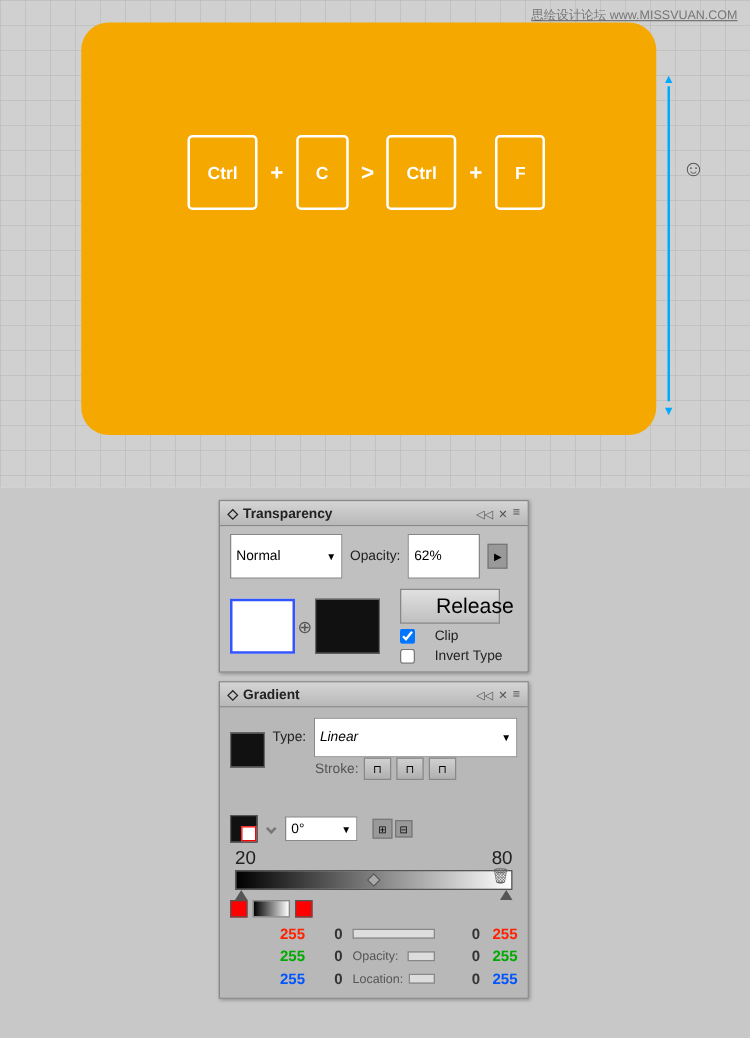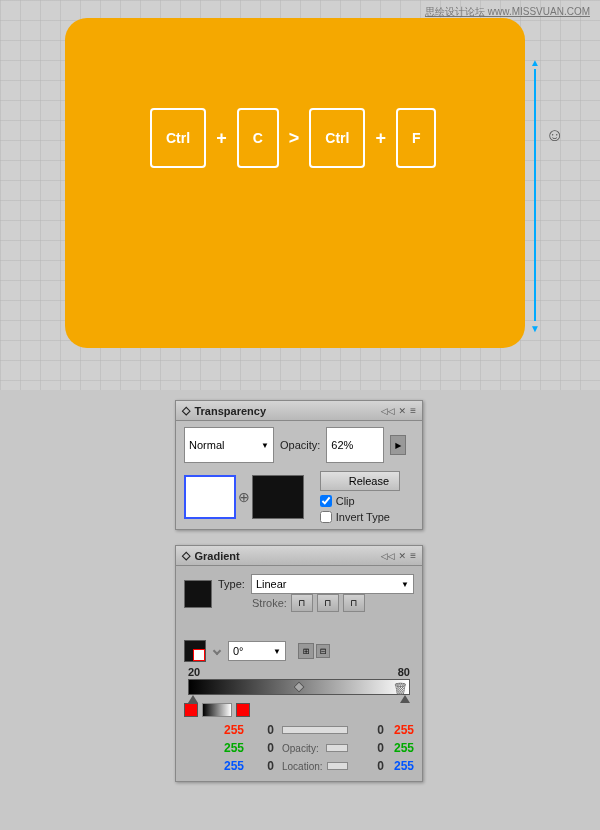--- a/index.html
+++ b/index.html
@@ -258,29 +258,29 @@
       display: flex;
       flex-direction: column;
       gap: 4px;
       margin-left: 8px;
     }
 
     .release-btn {
       background: linear-gradient(to bottom, #e0e0e0, #c0c0c0);
       border: 1px solid #888;
       padding: 3px 28px;
-      font-size: 11px;
+      font-size: 17px;
       cursor: pointer;
       width: 80px;
     }
 
     .checkbox-row {
       display: flex;
       align-items: flex-start;
-      gap: 4px;
+      gap: 16px;
       font-size: 11px;
       color: #222;
     }
 
     
     .gradient-panel {
       top: 155px;
       left: 175px;
       width: 248px;
     }
@@ -321,21 +321,22 @@
     .type-select {
       flex: 1;
       background: white;
       border: 1px solid #888;
       padding: 2px 4px;
       font-size: 11px;
       display: flex;
       align-items: center;
       justify-content: space-between;
       cursor: pointer;
-      height: 20px;
+      height: 32px;
+      font-style: italic;
     }
 
     
     .stroke-row {
       display: flex;
       align-items: center;
       gap: 4px;
       margin-bottom: 4px;
       padding-left: 34px;
     }
@@ -393,23 +394,23 @@
     }
 
     .gradient-bar-labels {
       display: flex;
       justify-content: space-between;
       padding: 0 4px;
       margin-bottom: 1px;
     }
 
     .bar-label {
-      font-size: 11px;
+      font-size: 15px;
       color: #222;
-      font-weight: bold;
+      font-weight: normal;
     }
 
     .grad-bar-actual {
       height: 16px;
       background: linear-gradient(to right, #000000, #ffffff);
       border: 1px solid #555;
     }
 
     .grad-marker-left {
       position: absolute;

